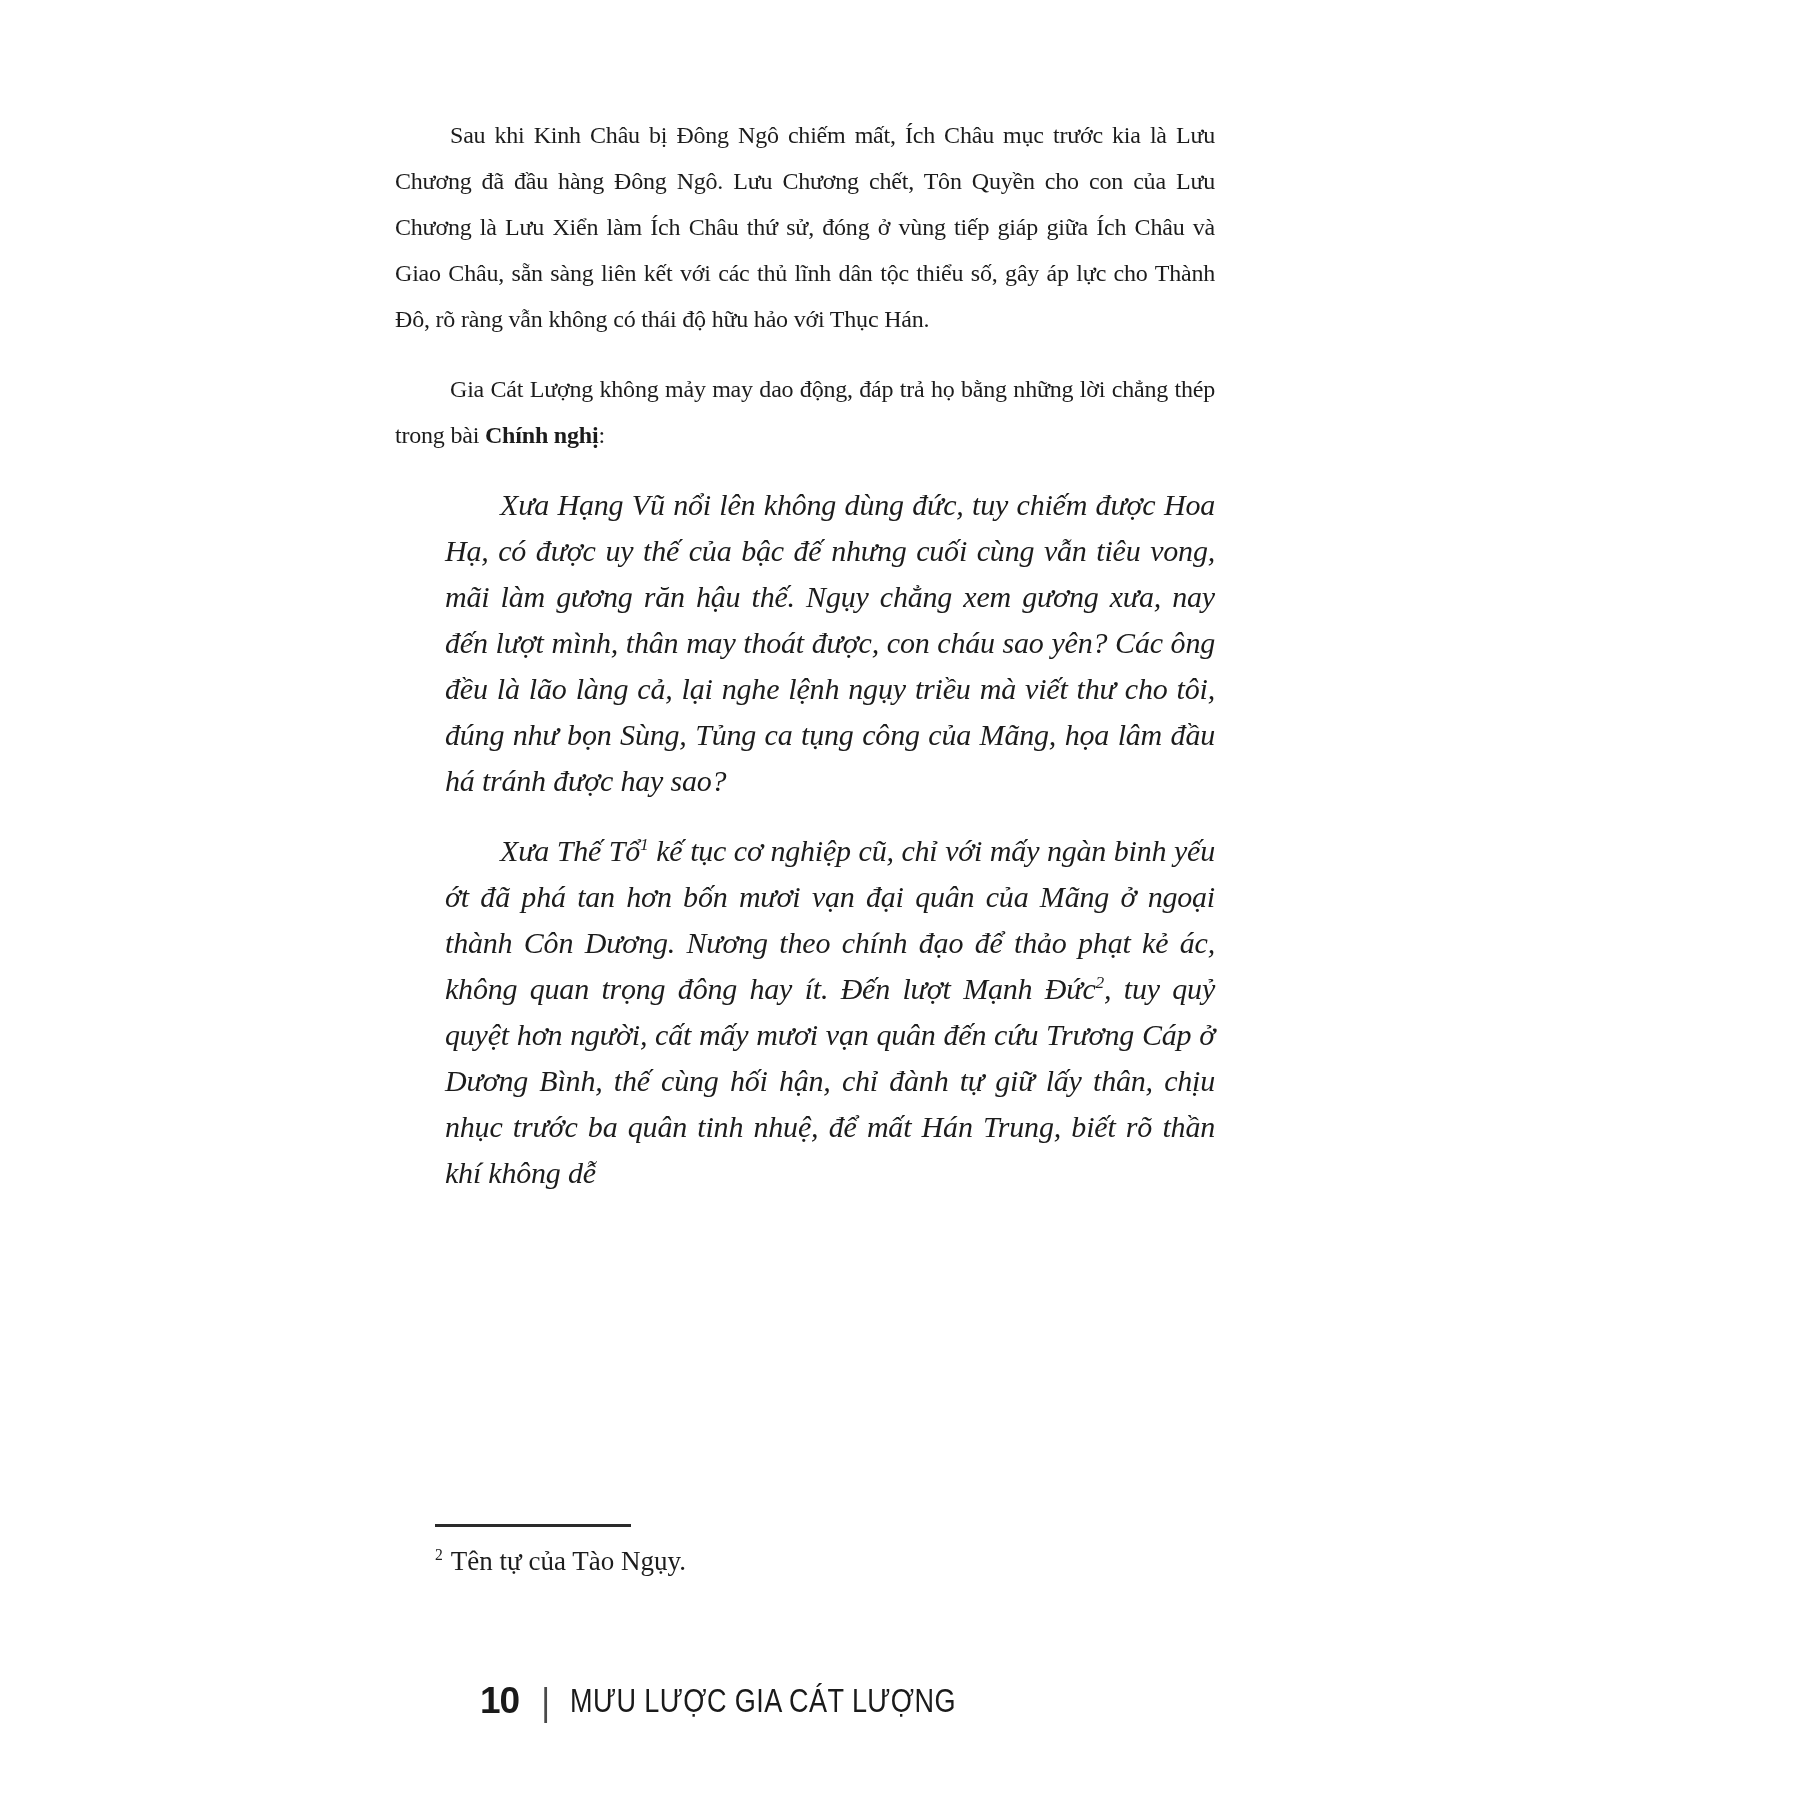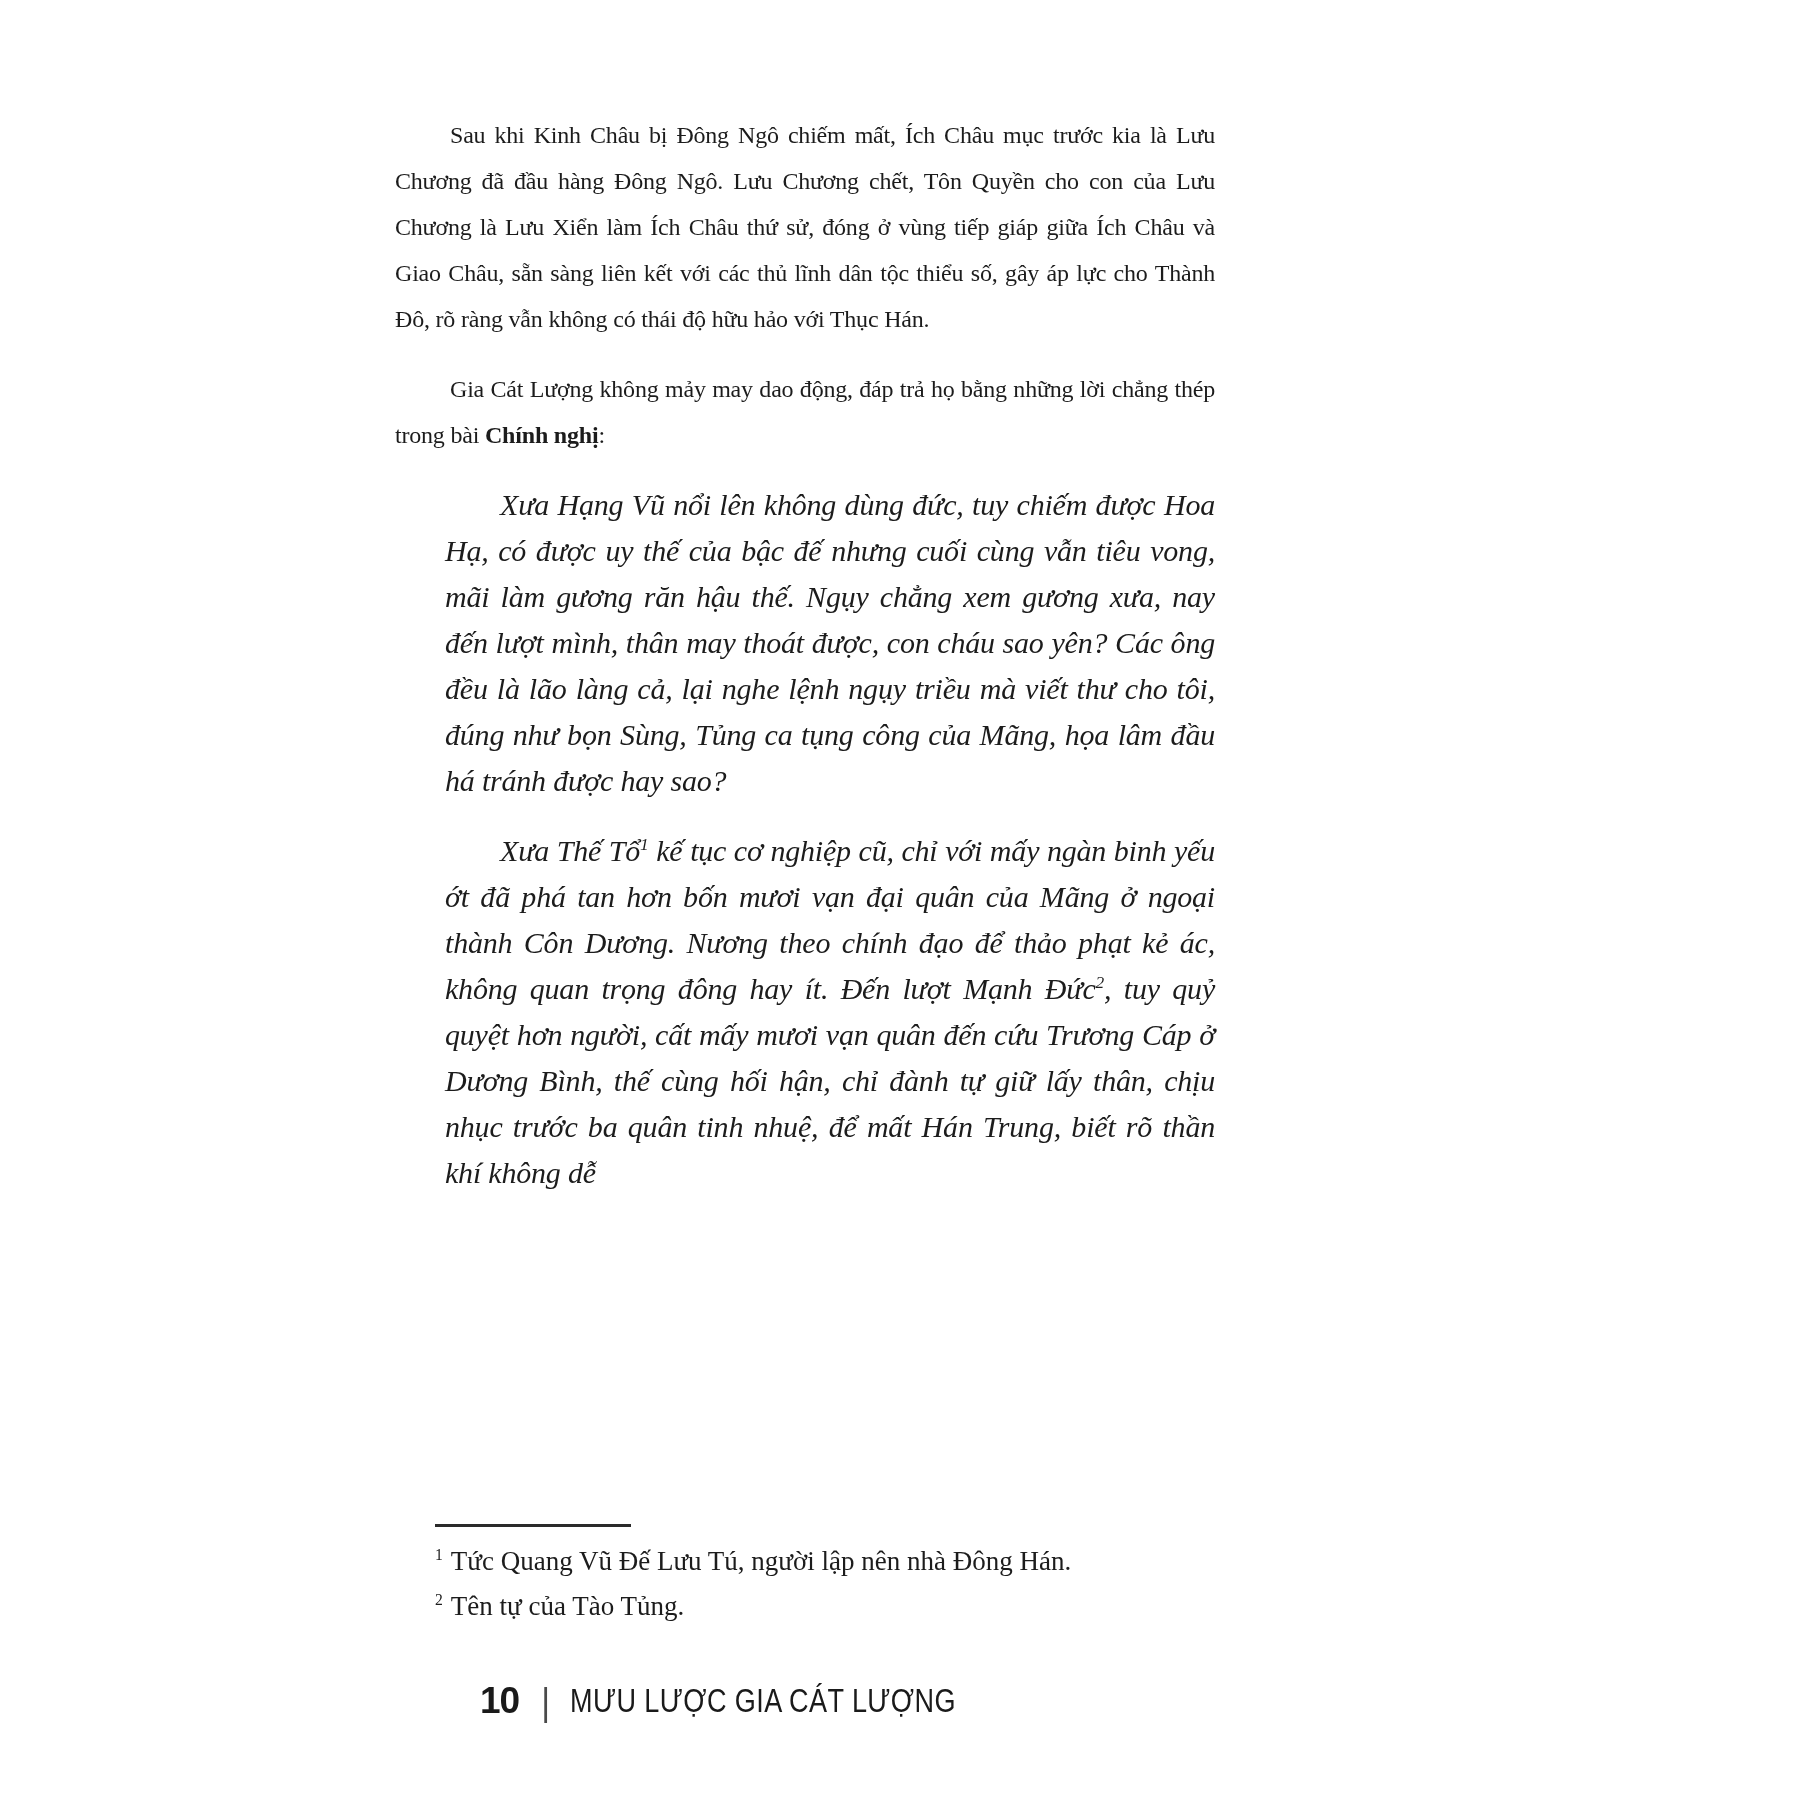--- a/index.html
+++ b/index.html
@@ -100,22 +100,21 @@
 
       <p class="qpara">Xưa Hạng Vũ nổi lên không dùng đức, tuy chiếm được Hoa Hạ, có được uy thế của bậc đế nhưng cuối cùng vẫn tiêu vong, mãi làm gương răn hậu thế. Ngụy chẳng xem gương xưa, nay đến lượt mình, thân may thoát được, con cháu sao yên? Các ông đều là lão làng cả, lại nghe lệnh ngụy triều mà viết thư cho tôi, đúng như bọn Sùng, Tủng ca tụng công của Mãng, họa lâm đầu há tránh được hay sao?</p>
 
       <p class="qpara"><span>Xưa Thế Tổ</span><sup class="ref">1</sup><span> kế tục cơ nghiệp cũ, chỉ với mấy ngàn binh yếu ớt đã phá tan hơn bốn mươi vạn đại quân của Mãng ở ngoại thành Côn Dương. Nương theo chính đạo để thảo phạt kẻ ác, không quan trọng đông hay ít. Đến lượt Mạnh Đức</span><sup class="ref">2</sup><span>, tuy quỷ quyệt hơn người, cất mấy mươi vạn quân đến cứu Trương Cáp ở Dương Bình, thế cùng hối hận, chỉ đành tự giữ lấy thân, chịu nhục trước ba quân tinh nhuệ, để mất Hán Trung, biết rõ thần khí không dễ</span></p>
     </div>
 
   </div>
 
   <div class="footnotes">
     <div class="fn-divider"></div>
-    <p class="fn"><sup class="ref">1</sup><span class="fn-text">Tức Quang Vũ Đế Lưu Tú, người lập nên nhà Đông Hán.</span></p>
-    <p class="fn"><sup class="ref">2</sup><span class="fn-text">Tên tự của Tào Tủng.</span></p>
+    <p class="fn"><sup class="ref">2</sup><span class="fn-text">Tên tự của Tào Ngụy.</span></p>
   </div>
 
   <div class="footer">
     <span class="pageno">10</span>
     <span class="sep">|</span>
     <span class="booktitle">MƯU LƯỢC GIA CÁT LƯỢNG</span>
   </div>
 
 </div>
 

